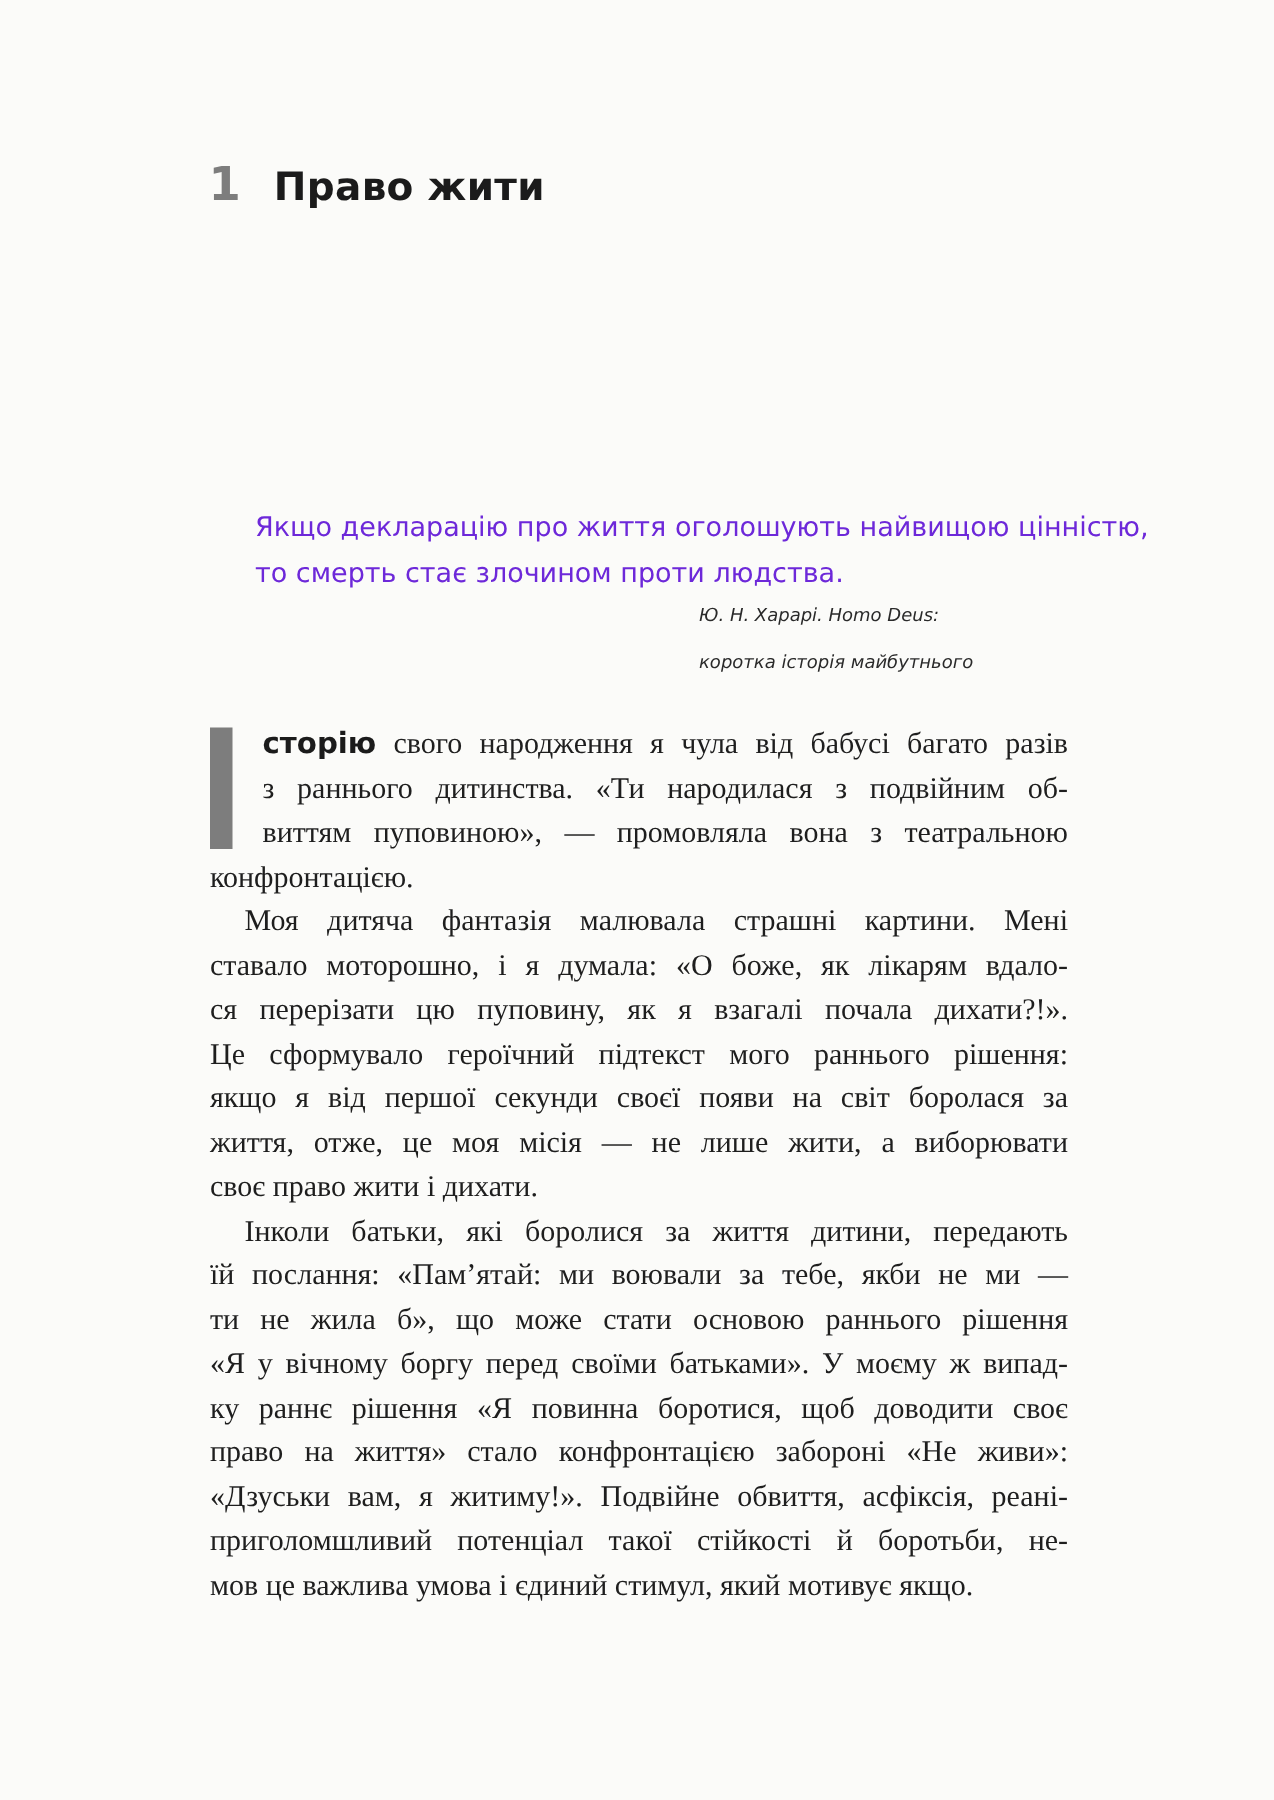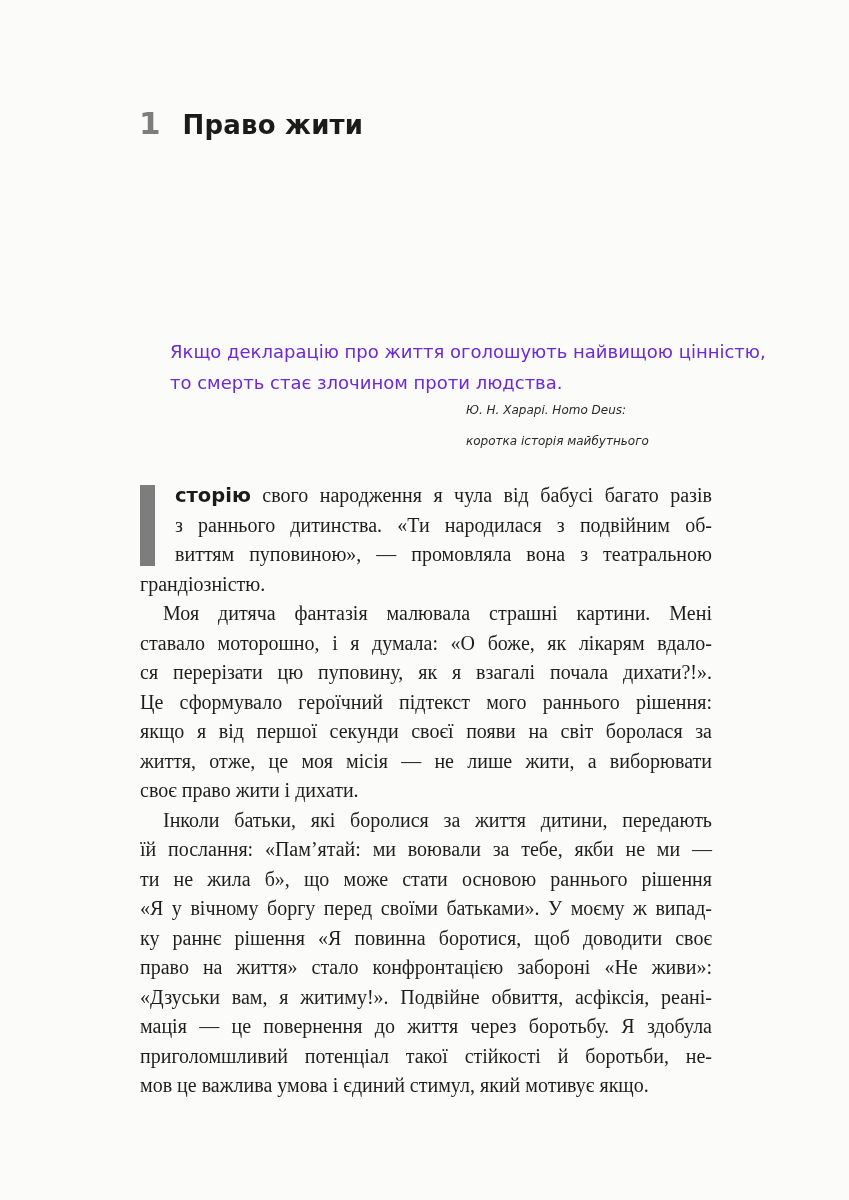--- a/index.html
+++ b/index.html
@@ -123,21 +123,21 @@
   <div class="bodytext">
 
     <div class="para">
       <div class="dropcap">І</div>
       <div class="bookline">
         <span class="lead-word">сторію</span><span> свого народження я чула від бабусі багато разів</span>
       </div>
       <div>
           <div class="bookline">з раннього дитинства. «Ти народилася з подвійним об-</div>
           <div class="bookline">виттям пуповиною», — промовляла вона з театральною</div>
-          <div class="bookline last">грандіозністю.</div>
+          <div class="bookline last">конфронтацією.</div>
         </div>
     </div>
 
     <div class="para">
         <div class="bookline indent">Моя дитяча фантазія малювала страшні картини. Мені</div>
         <div class="bookline">ставало моторошно, і я думала: «О боже, як лікарям вдало-</div>
         <div class="bookline">ся перерізати цю пуповину, як я взагалі почала дихати?!».</div>
         <div class="bookline">Це сформувало героїчний підтекст мого раннього рішення:</div>
         <div class="bookline">якщо я від першої секунди своєї появи на світ боролася за</div>
         <div class="bookline">життя, отже, це моя місія — не лише жити, а виборювати</div>
@@ -145,20 +145,19 @@
       </div>
 
     <div class="para">
         <div class="bookline indent">Інколи батьки, які боролися за життя дитини, передають</div>
         <div class="bookline">їй послання: «Пам’ятай: ми воювали за тебе, якби не ми —</div>
         <div class="bookline">ти не жила б», що може стати основою раннього рішення</div>
         <div class="bookline">«Я у вічному боргу перед своїми батьками». У моєму ж випад-</div>
         <div class="bookline">ку раннє рішення «Я повинна боротися, щоб доводити своє</div>
         <div class="bookline">право на життя» стало конфронтацією забороні «Не живи»:</div>
         <div class="bookline">«Дзуськи вам, я житиму!». Подвійне обвиття, асфіксія, реані-</div>
-        <div class="bookline">мація — це повернення до життя через боротьбу. Я здобула</div>
         <div class="bookline">приголомшливий потенціал такої стійкості й боротьби, не-</div>
         <div class="bookline last">мов це важлива умова і єдиний стимул, який мотивує якщо.</div>
       </div>
 
   </div>
 
 </div>
 
 </body></html>

